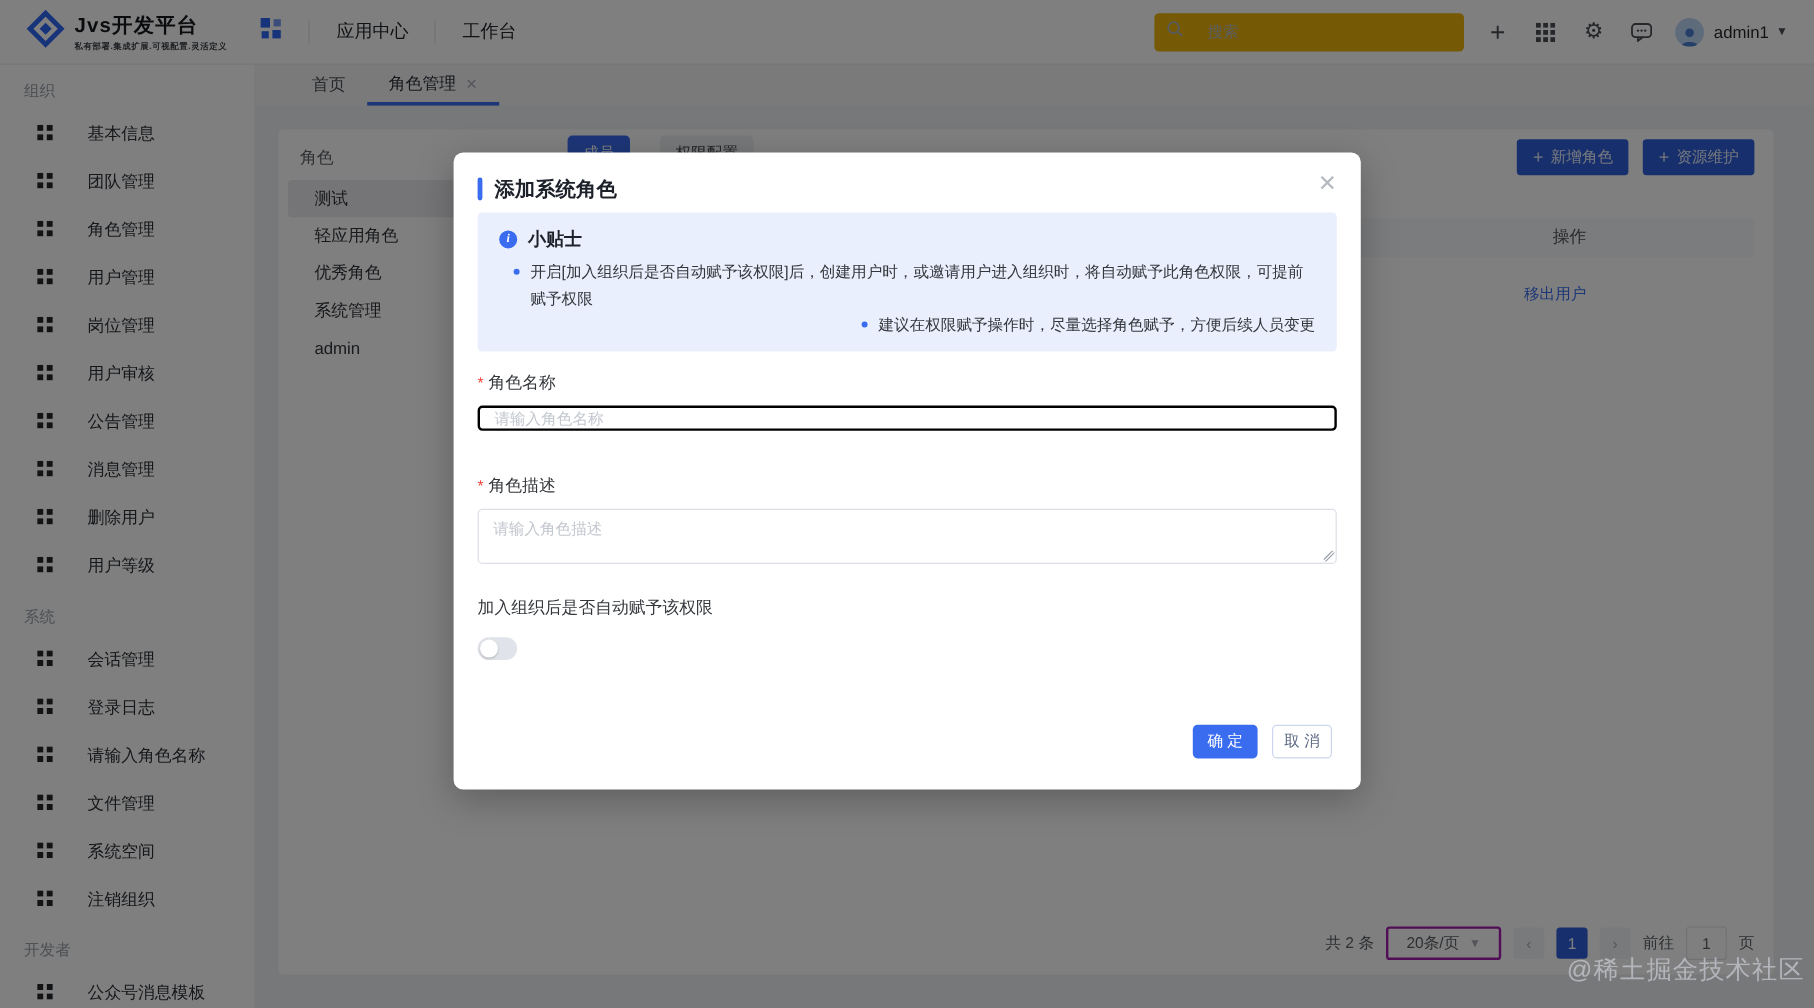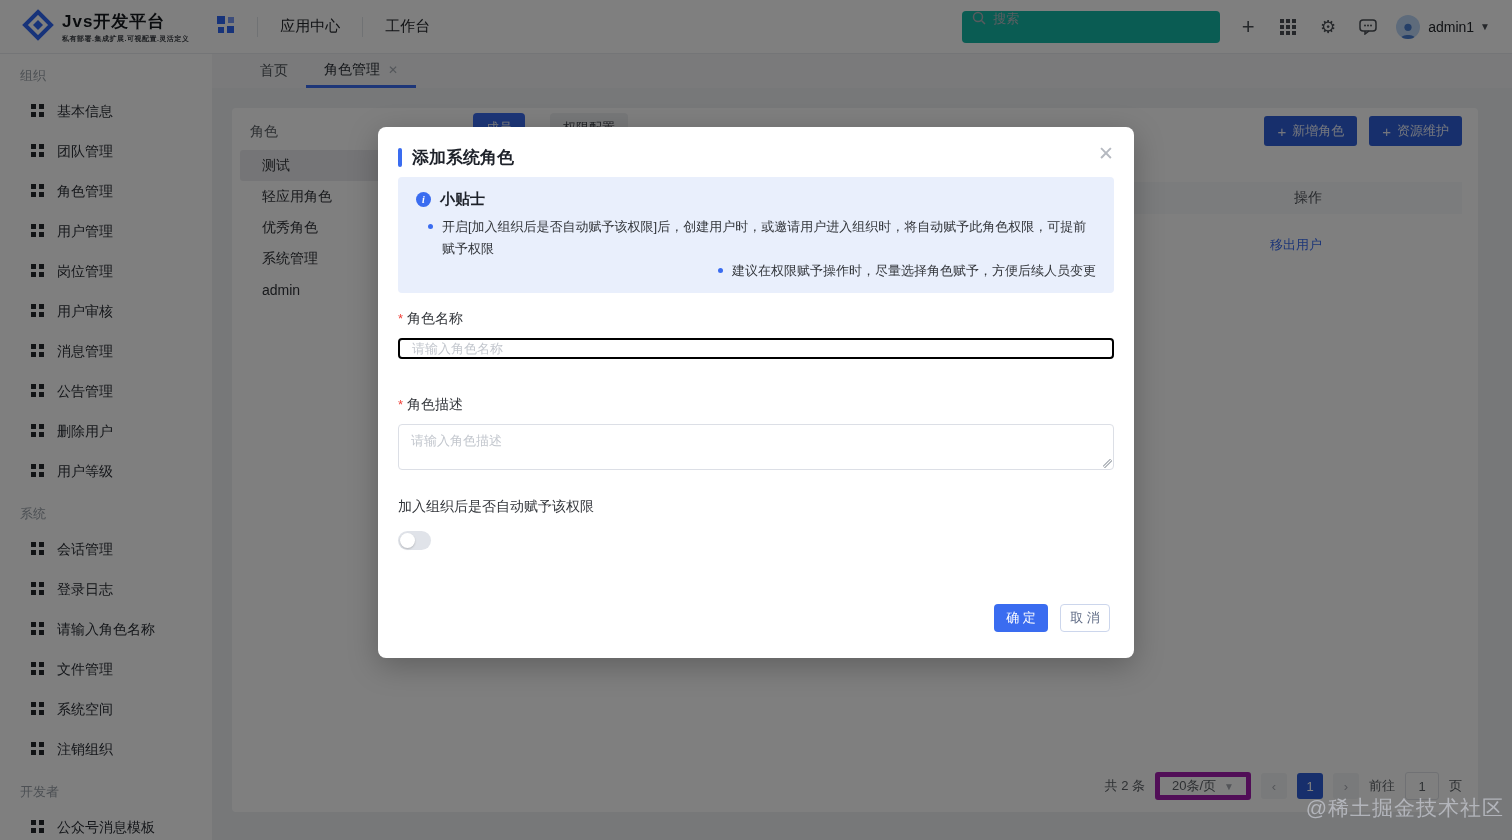--- a/index.html
+++ b/index.html
@@ -10,39 +10,39 @@
   .navbar { position:absolute; left:0; top:0; width:1512px; height:54px;
     background:#fff; display:flex; align-items:center; padding:0 22px; z-index:1;
     border-bottom:1px solid #e8eaee; }
   .logo { display:flex; align-items:center; gap:8px; }
   .logo-text .t1 { font-size:17px; font-weight:bold; color:#15181d; letter-spacing:1px; }
   .logo-text .t2 { font-size:7px; color:#3c4046; font-weight:bold; letter-spacing:.5px; margin-top:1px; }
   .nav-grid { margin-left:28px; }
   .nav-divider { width:1px; height:20px; background:#e1e4e8; margin:0 22px; }
   .nav-link { font-size:15px; color:#23262b; cursor:pointer; }
   .nav-right { margin-left:auto; display:flex; align-items:center; gap:16px; }
-  .search-box { width:258px; height:32px; background:#14b8a6; border-radius:4px;
-    display:flex; align-items:flex-start; padding:0 10px; gap:7px; }
+  .search-box { width:258px; height:32px; background:#eab308; border-radius:4px;
+    display:flex; align-items:center; padding:0 10px; gap:20px; }
   .search-box input { border:none; outline:none; background:transparent; font-size:13px;
     color:#333; width:200px; font-family:inherit; }
   .search-box input::placeholder { color:#b9bdc4; }
   .icon-btn { color:#4a4f55; display:flex; align-items:center; justify-content:center;
     width:24px; height:24px; cursor:pointer; }
   .plus-glyph { font-size:22px; font-weight:300; line-height:20px; }
   .gear-glyph { font-size:18px; }
   .avatar { width:24px; height:24px; border-radius:50%; background:#bcd6f6;
     display:flex; align-items:flex-end; justify-content:center; overflow:hidden; }
   .user-name { font-size:14px; color:#23262b; margin-left:-8px; }
   .chev { font-size:10px; color:#4a4f55; margin-left:-10px; }
 
   
   .sidebar { position:absolute; left:0; top:54px; width:212px; bottom:0; background:#fff;
     z-index:1; overflow:hidden; }
   .side-label { padding:13px 20px 7px; font-size:13px; color:#9aa1a9; }
-  .side-item { height:40px; display:flex; align-items:center; gap:13px; padding-left:31px;
+  .side-item { height:40px; display:flex; align-items:center; gap:29px; padding-left:31px;
     font-size:14px; color:#2b2f36; cursor:pointer; }
 
   
   .main { position:absolute; left:212px; top:54px; right:0; bottom:0; background:#eef0f3; z-index:1; }
   .tabbar { height:34px; background:#f4f5f7; display:flex; align-items:flex-end; padding-left:30px; }
   .tab { padding:0 18px; height:34px; display:flex; align-items:center; gap:8px;
     font-size:14px; color:#4e5359; cursor:pointer; }
   .tab.active { color:#2b2f36; border-bottom:3px solid #3a6cf0; }
   .tab .close-x { color:#a8adb5; font-size:12px; }
 
@@ -63,21 +63,21 @@
     border-radius:3px; font-size:13px; display:flex; align-items:center; gap:6px; cursor:pointer;
     font-family:inherit; }
   .pri-btn .p { font-size:15px; font-weight:300; }
   .table-head { position:absolute; left:240px; right:16px; top:74px; height:32px;
     background:#f7f8fa; display:flex; align-items:center; justify-content:flex-end;
     padding-right:140px; font-size:14px; color:#4e5359; }
   .row-link { position:absolute; right:156px; top:128px; font-size:13px; color:#3a6cf0; cursor:pointer; }
 
   .pagination { position:absolute; right:16px; bottom:12px; display:flex; align-items:center;
     gap:10px; font-size:13px; color:#5c6166; }
-  .size-select { width:96px; height:28px; border:5px solid #a21caf; border-radius:3px;
+  .size-select { width:96px; height:28px; border:2px solid #a21caf; border-radius:3px;
     display:flex; align-items:center; justify-content:center; gap:8px; color:#5c6166;
     background:#fff; cursor:pointer; }
   .size-select .chev2 { color:#a8abb2; font-size:10px; }
   .pg-btn { width:26px; height:26px; background:#f3f4f6; border-radius:3px; display:flex;
     align-items:center; justify-content:center; color:#a9adb4; font-size:13px; cursor:pointer; }
   .pg-cur { width:26px; height:26px; background:#2f5fd8; border-radius:3px; display:flex;
     align-items:center; justify-content:center; color:#fff; font-size:13px; cursor:pointer; }
   .goto-input { width:34px; height:28px; border:1px solid #e0e3e8; border-radius:3px;
     text-align:center; font-size:13px; color:#5c6166; outline:none; background:#fff; font-family:inherit; }
 
@@ -275,33 +275,33 @@
 
       <div class="side-item">
         <span>
           <svg width="13" height="13" viewBox="0 0 13 13" fill="#23262b">
             <rect x="0" y="0" width="5" height="5"></rect>
             <rect x="8" y="0" width="5" height="5"></rect>
             <rect x="0" y="8" width="5" height="5"></rect>
             <rect x="8" y="8" width="5" height="5"></rect>
           </svg>
         </span>
+        <span>公告管理</span>
+      </div>
+
+      <div class="side-item">
+        <span>
+          <svg width="13" height="13" viewBox="0 0 13 13" fill="#23262b">
+            <rect x="0" y="0" width="5" height="5"></rect>
+            <rect x="8" y="0" width="5" height="5"></rect>
+            <rect x="0" y="8" width="5" height="5"></rect>
+            <rect x="8" y="8" width="5" height="5"></rect>
+          </svg>
+        </span>
         <span>消息管理</span>
-      </div>
-
-      <div class="side-item">
-        <span>
-          <svg width="13" height="13" viewBox="0 0 13 13" fill="#23262b">
-            <rect x="0" y="0" width="5" height="5"></rect>
-            <rect x="8" y="0" width="5" height="5"></rect>
-            <rect x="0" y="8" width="5" height="5"></rect>
-            <rect x="8" y="8" width="5" height="5"></rect>
-          </svg>
-        </span>
-        <span>公告管理</span>
       </div>
 
       <div class="side-item">
         <span>
           <svg width="13" height="13" viewBox="0 0 13 13" fill="#23262b">
             <rect x="0" y="0" width="5" height="5"></rect>
             <rect x="8" y="0" width="5" height="5"></rect>
             <rect x="0" y="8" width="5" height="5"></rect>
             <rect x="8" y="8" width="5" height="5"></rect>
           </svg>

